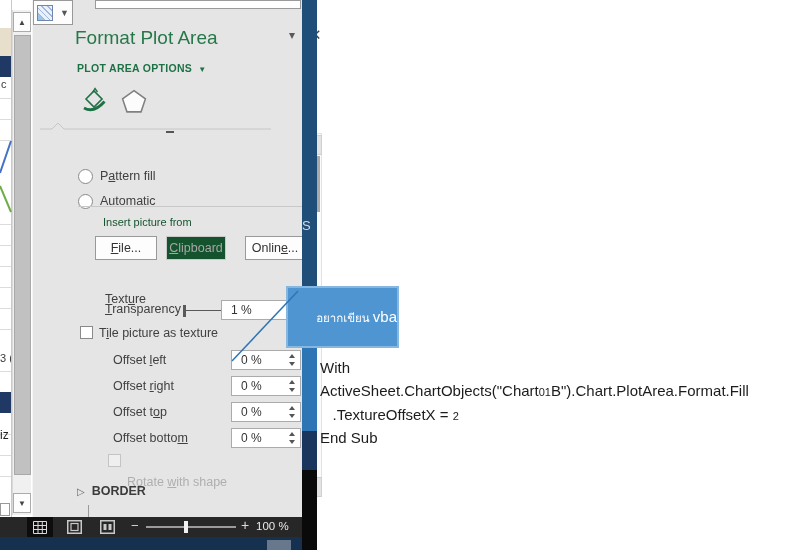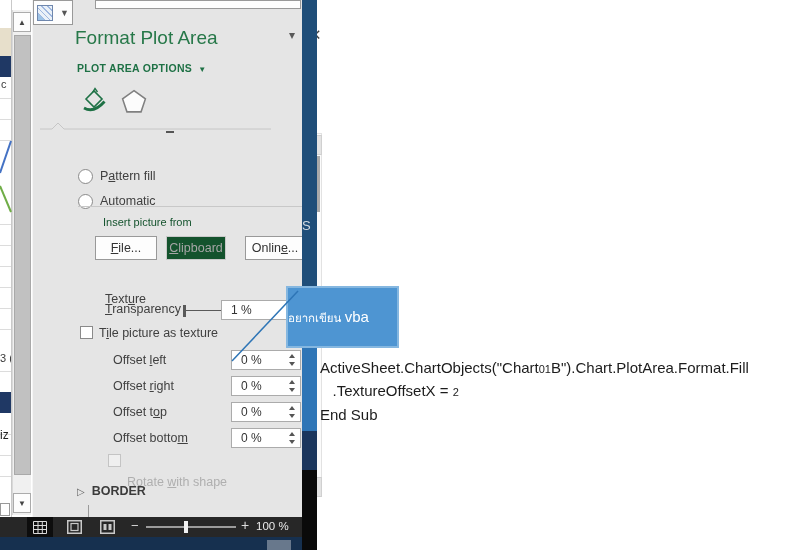--- a/index.html
+++ b/index.html
@@ -78,21 +78,21 @@
   
   .edge{left:302px;width:15px;position:absolute;overflow:hidden;}
   #edge1{top:0;height:286px;background:#1F4E79;}
   #edge2{top:343px;height:88px;background:#2E75B6;}
   #edge3{top:431px;height:39px;background:#1B365D;}
   #edge4{top:470px;height:80px;background:#0A0A0A;}
   #edge-frag{position:absolute;left:0;top:218px;color:#D3DAE1;font-size:13px;}
 
   
   #callout{left:286px;top:286px;width:113px;height:62px;background:#4E95D2;border:2px solid #85B7E0;
-           box-sizing:border-box;color:#fff;text-align:left;display:flex;flex-direction:column;
+           box-sizing:border-box;color:#fff;text-align:right;display:flex;flex-direction:column;
            justify-content:center;gap:2px;}
   #callout .l1{font-size:11.5px;}
   #callout .l1 .latin{font-size:15px;}
   #callout .l2{font-size:12px;}
 
   
   #code{left:320px;top:357px;width:478px;font-size:15px;color:#1c1c1c;line-height:22.4px;}
   #code .cl{white-space:pre;}
   #code .small{font-size:11px;}
 
@@ -295,20 +295,21 @@
 <div id="hsb-box"></div>
 
 <div class="abs" id="taskbar"></div>
 <div id="taskbar-box"></div>
 
 <div class="abs" id="callout">
   <div class="l1"><span>อยากเขียน</span> <span class="latin">vba</span></div>
 </div>
 
 <div class="abs" id="code">
+  <div class="cl"><span>With</span><span class="small"></span><span></span></div>
   <div class="cl"><span>ActiveSheet.ChartObjects("Chart</span><span class="small">01</span><span>B").Chart.PlotArea.Format.Fill</span></div>
   <div class="cl"><span>   .TextureOffsetX = </span><span class="small">2</span><span></span></div>
   <div class="cl"><span>End Sub</span><span class="small"></span><span></span></div>
 </div>
 
 <svg class="abs" id="overlay">
   <path d="M40 129 L52 129 L58 123 L64 129 L271 129" stroke="#C6C6C6" stroke-width="1" fill="none"></path>
   <line x1="298" y1="291" x2="232" y2="361" stroke="#2E75B6" stroke-width="1.5"></line>
   <line x1="0" y1="173" x2="11" y2="141" stroke="#4472C4" stroke-width="2"></line>
   <line x1="0" y1="186" x2="11" y2="212" stroke="#70AD47" stroke-width="2"></line>

